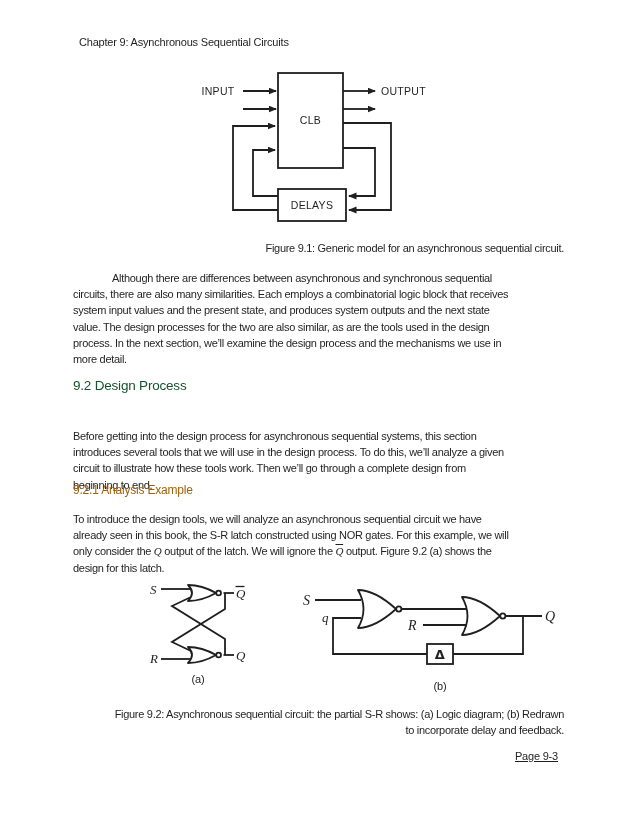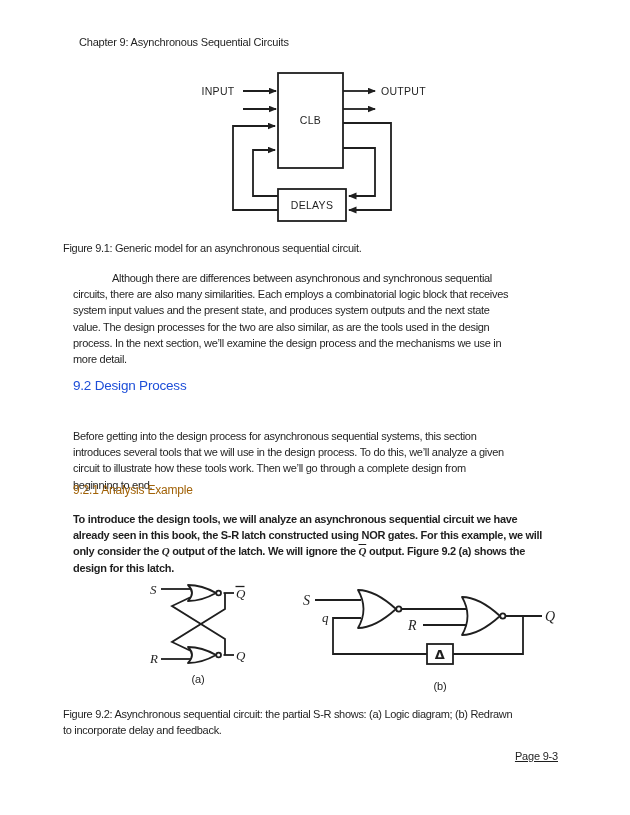--- a/index.html
+++ b/index.html
@@ -9,25 +9,25 @@
   }
   .abs{position:absolute;}
   .header-text{
     left:79px;top:36px;font-size:11px;letter-spacing:-0.2px;
   }
   .body-text{
     left:73px;width:520px;font-size:11px;line-height:16.2px;
     letter-spacing:-0.3px;white-space:pre-line;
   }
   .caption{
-    left:63px;width:520px;text-align:left;font-size:11px;line-height:16px;
+    left:44px;width:520px;text-align:right;font-size:11px;line-height:16px;
     letter-spacing:-0.3px;white-space:pre-line;
   }
   .heading2{
-    left:73px;font-size:13.5px;color:#1d4ed8;letter-spacing:-0.2px;
+    left:73px;font-size:13.5px;color:#14532d;letter-spacing:-0.2px;
   }
   .heading3{
     left:73px;font-size:12px;color:#a16207;letter-spacing:-0.2px;
   }
   .footer-text{
     right:72px;top:750px;font-size:11px;letter-spacing:-0.2px;text-decoration:underline;
   }
   .seg-var{font-family:"Liberation Serif",serif;font-style:italic;}
   .seg-var-over{font-family:"Liberation Serif",serif;font-style:italic;text-decoration:overline;}
   svg{display:block;}
@@ -83,21 +83,21 @@
 process. In the next section, we’ll examine the design process and the mechanisms we use in
 more detail.</div>
 
 <div class="abs heading2" style="top:378px;">9.2 Design Process</div>
 <div class="abs body-text" style="top:428px;">Before getting into the design process for asynchronous sequential systems, this section
 introduces several tools that we will use in the design process. To do this, we’ll analyze a given
 circuit to illustrate how these tools work. Then we’ll go through a complete design from
 beginning to end.</div>
 
 <div class="abs heading3" style="top:483px;">9.2.1 Analysis Example</div>
-<div class="abs body-text" style="top:511px;font-weight:bold;"><span>To introduce the design tools, we will analyze an asynchronous sequential circuit we have
+<div class="abs body-text" style="top:511px;"><span>To introduce the design tools, we will analyze an asynchronous sequential circuit we have
 already seen in this book, the S-R latch constructed using NOR gates. For this example, we will
 only consider the </span><span class="seg-var">Q</span><span> output of the latch. We will ignore the </span><span class="seg-var-over">Q</span><span> output. Figure 9.2 (a) shows the
 design for this latch.</span></div>
 
 <svg class="abs" style="left:148px;top:582px;" width="112" height="104" viewBox="0 0 112 104">
 
   <line class="wire" x1="13" y1="7" x2="43" y2="7"></line>
   <line class="wire" x1="13" y1="77" x2="43" y2="77"></line>
   <line class="wire" x1="75.5" y1="11" x2="86" y2="11"></line>
   <line class="wire" x1="75.5" y1="73" x2="86" y2="73"></line>

